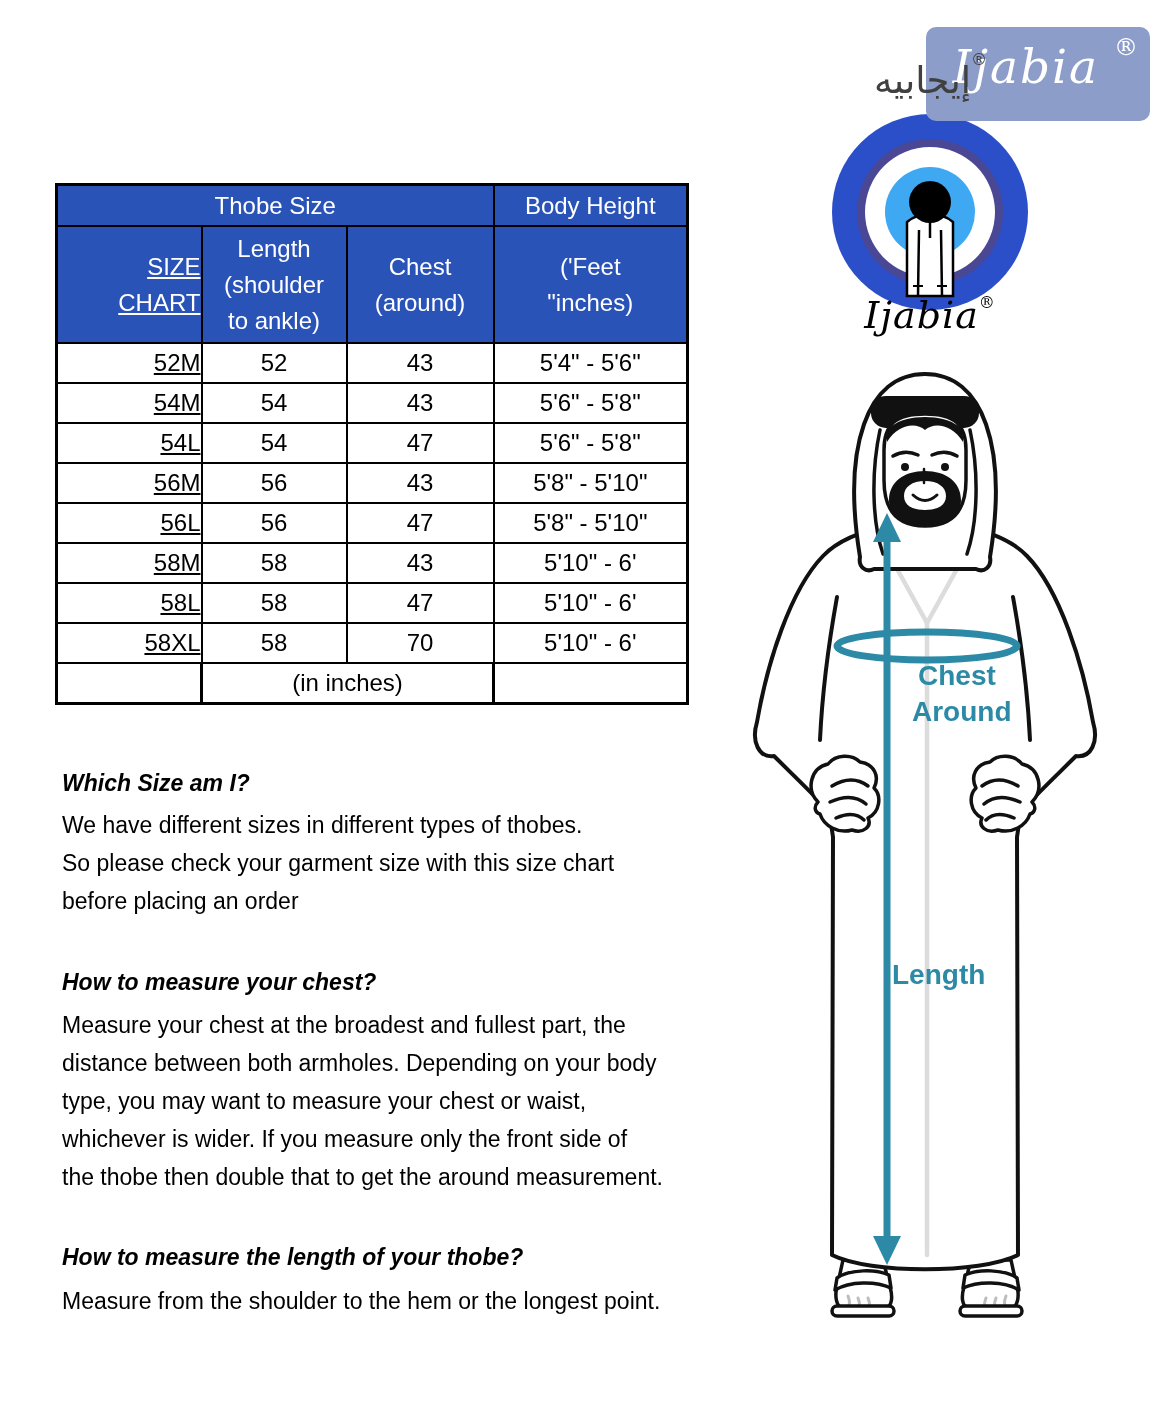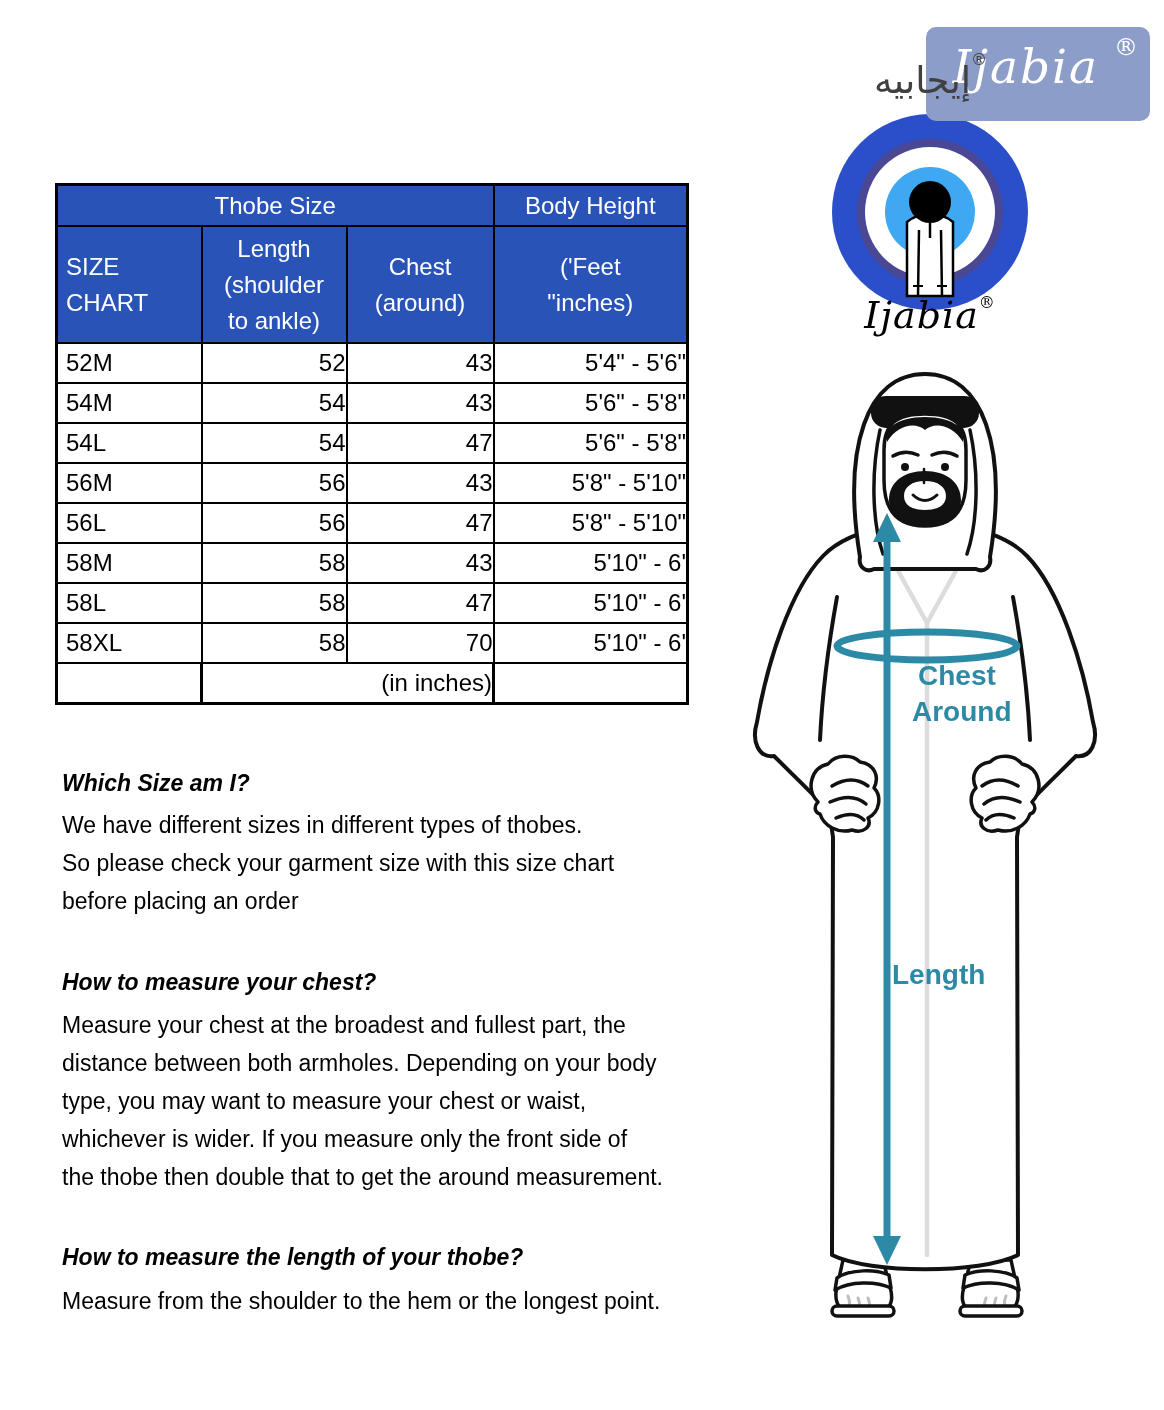--- a/index.html
+++ b/index.html
@@ -22,22 +22,22 @@
   .eye-word sup{font-size:16px;vertical-align:20px;font-style:normal;}
 
   
   table.size-table{position:absolute;left:55px;top:183px;width:631px;border-collapse:collapse;
          table-layout:fixed;font-size:24px;}
   table.size-table th,table.size-table td{border:2px solid #000;padding:0;text-align:center;
          vertical-align:middle;font-weight:400;}
   table.size-table .gh{background:#2a53b8;color:#fff;height:39px;font-size:24px;margin-top:41px;}
   table.size-table .colhead th{background:#2a53b8;color:#fff;height:115px;white-space:pre-line;
          line-height:36px;font-size:24px;}
-  table.size-table .left{text-align:left;padding-left:8px;}
-  table.size-table td{height:38px;background:#fff;text-align:right;}
+  table.size-table .left{text-align:right;padding-left:8px;text-decoration:underline;}
+  table.size-table td{height:38px;background:#fff;}
   table.size-table .footrow td{border:none;background:transparent;}
   table.size-table .footrow td.unit{border:3px solid #000;border-top:2px solid #000;height:37px;}
   table.size-table{border:3px solid #000;}
 
   
   .sec-head{position:absolute;left:62px;font-size:23px;font-weight:bold;font-style:italic;
          text-decoration-thickness:2px;text-underline-offset:4px;}
   .sec-body{position:absolute;left:62px;font-size:23px;line-height:38px;white-space:pre-line;}
 
   

